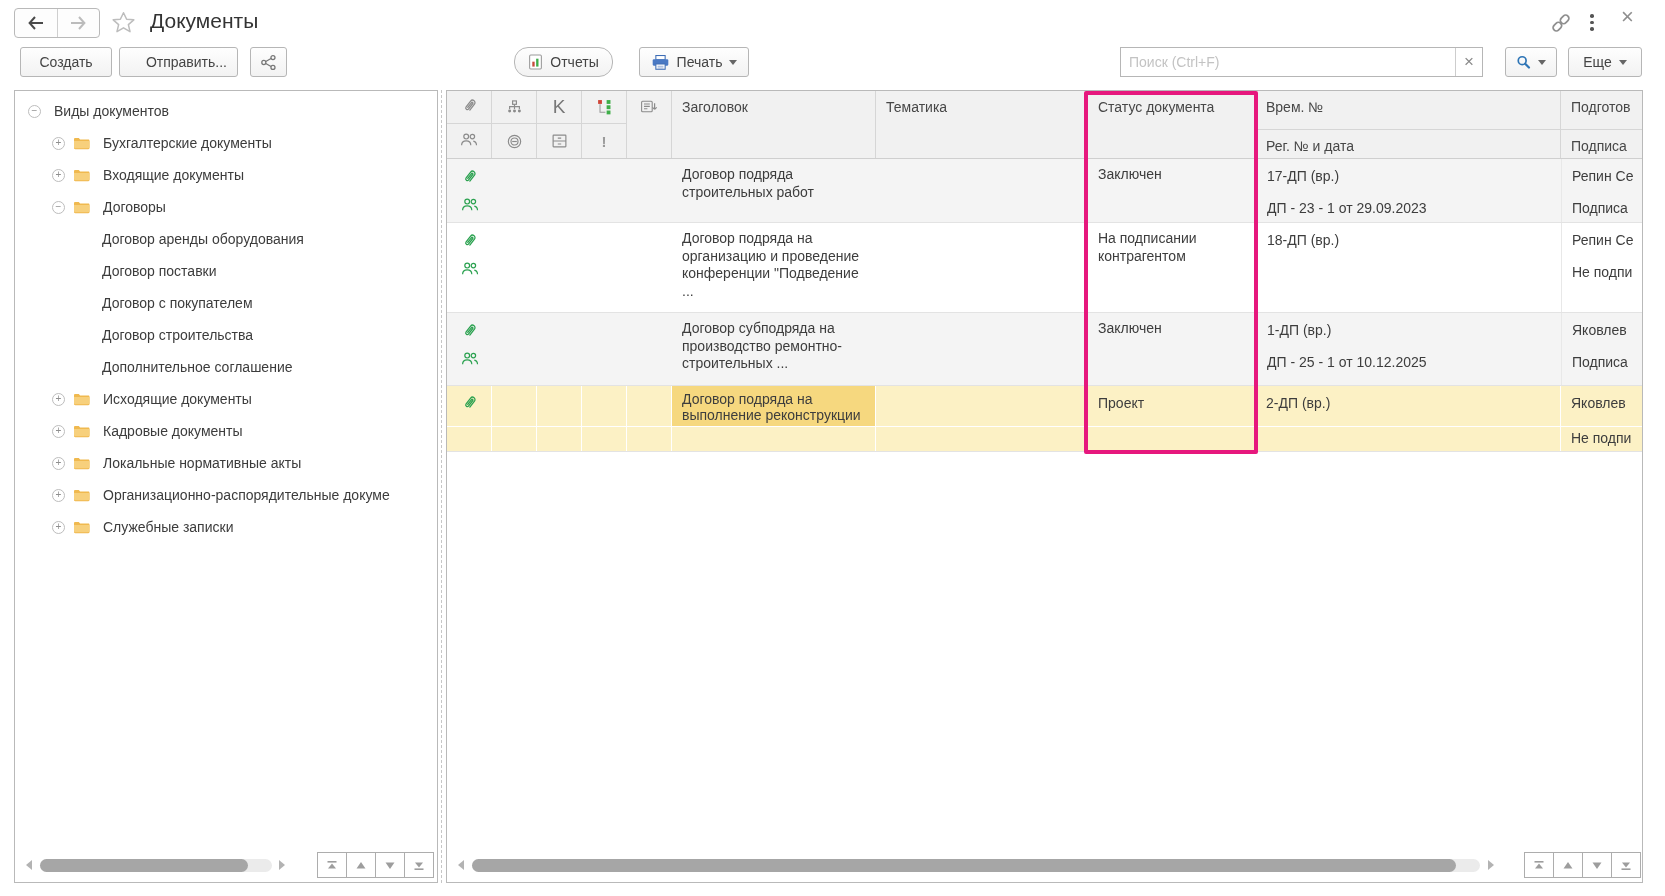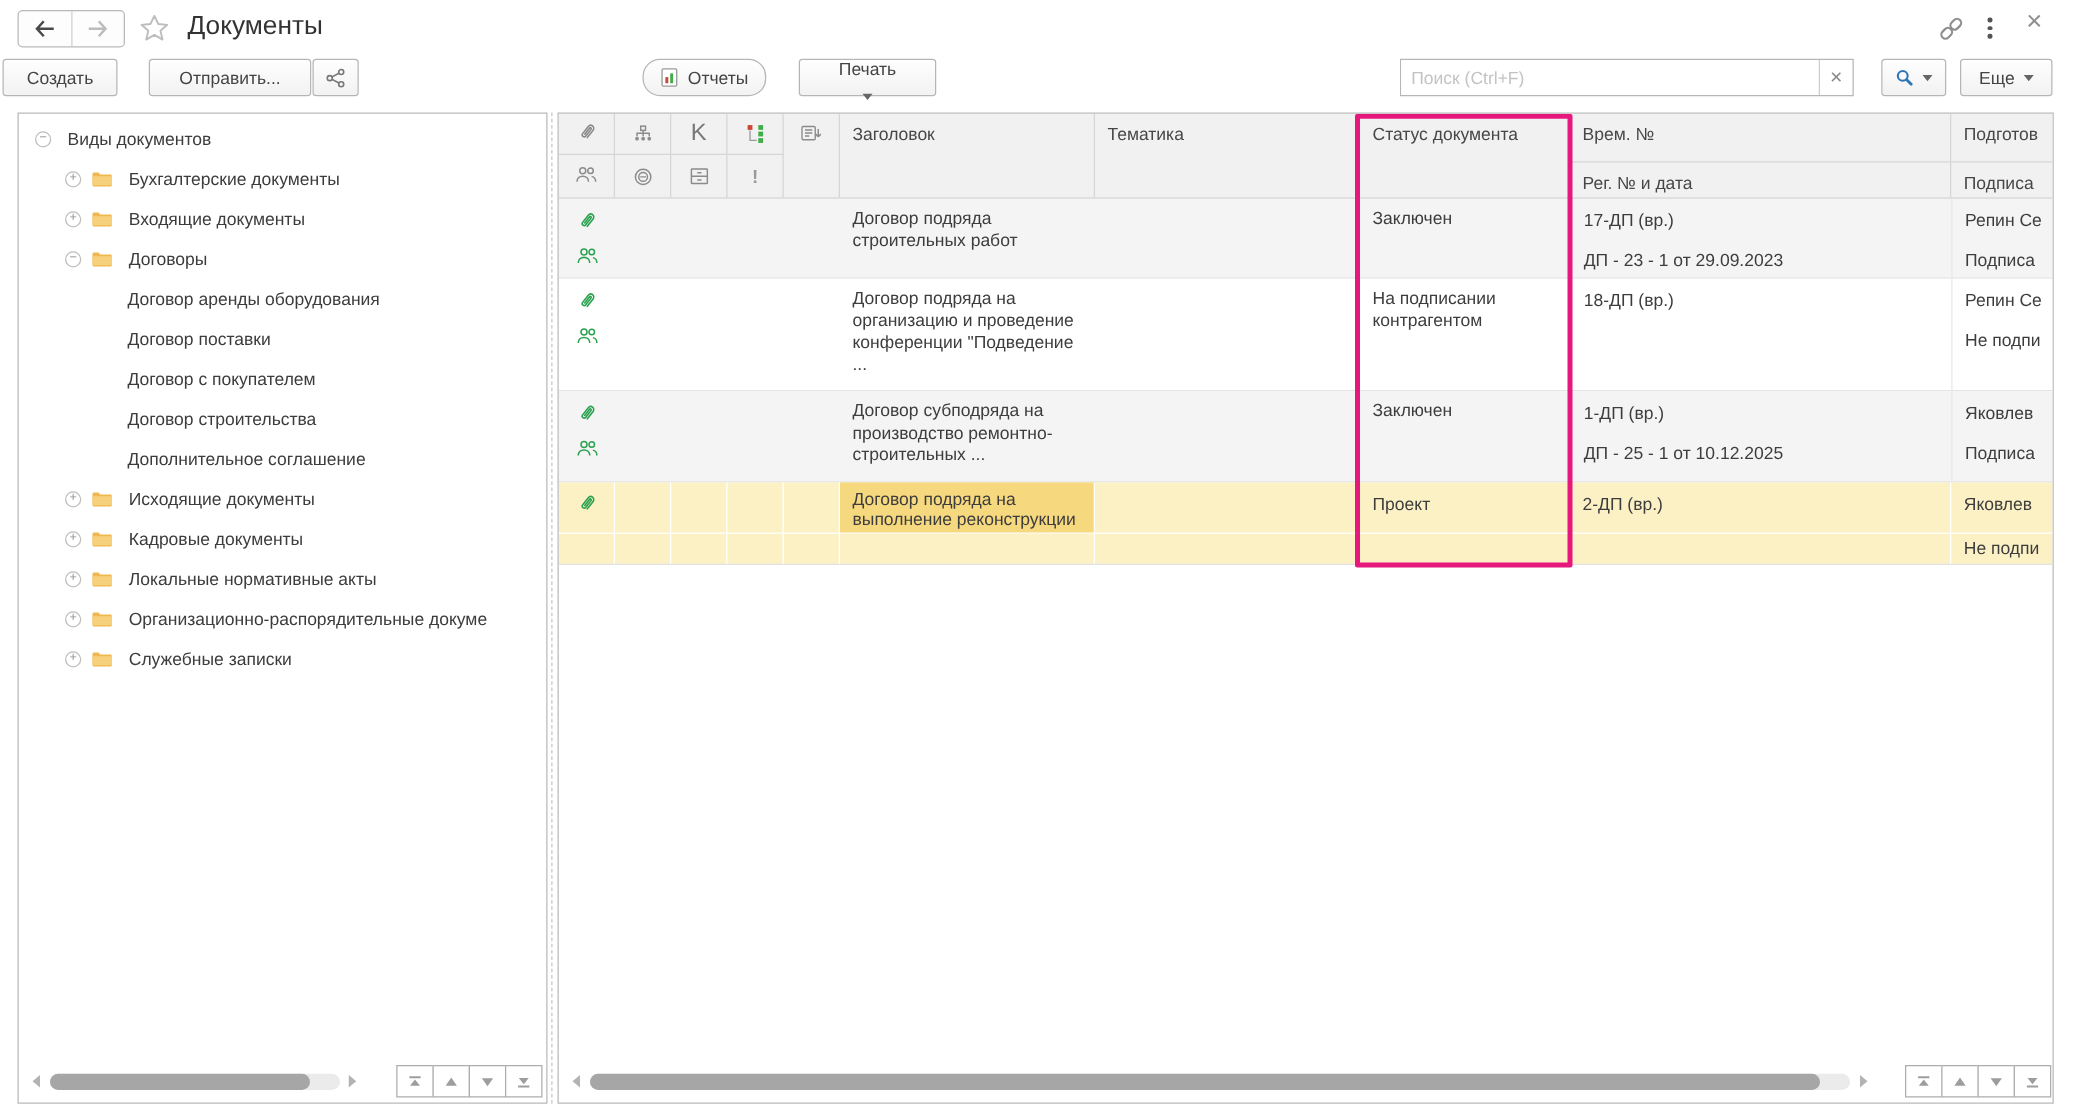--- a/index.html
+++ b/index.html
@@ -123,43 +123,43 @@
         </g>
       </svg>
   </span>
   <span class="kebab">
       <i></i>
       <i></i>
       <i></i>
     </span>
   <span class="closex">×</span>
 
-  <div class="btn" style="left:2px;width:92px;text-align:right;">
+  <div class="btn" style="left:20px;width:92px;text-align:right;">
     <span>Создать</span>
   </div>
-  <div class="btn" style="left:119px;width:130px;">
+  <div class="btn" style="left:119px;width:119px;justify-content:flex-end;">
     <span>Отправить...</span>
   </div>
   <div class="btn" style="left:250px;width:37px;padding:0;">
     <svg width="17" height="17" viewBox="0 0 16 16" fill="none" stroke="#777" stroke-width="1.2">
         <circle cx="12.2" cy="3.4" r="1.9"></circle>
         <circle cx="3.6" cy="8" r="1.9"></circle>
         <circle cx="12.2" cy="12.6" r="1.9"></circle>
         <path d="M5.4 7.1l5-2.8M5.4 8.9l5 2.8"></path>
       </svg>
   </div>
   <div class="btn" style="left:514px;width:99px;border-radius:14px;">
     <svg width="15" height="16" viewBox="0 0 14 15">
         <rect x="1.5" y="1" width="11" height="13" rx="1" fill="#fff" stroke="#9a9a9a"></rect>
         <rect x="4" y="7.2" width="2.2" height="4.6" fill="#c54a3b"></rect>
         <rect x="7.6" y="4.4" width="2.2" height="7.4" fill="#3fae49"></rect>
       </svg>
     <span>Отчеты</span>
   </div>
-  <div class="btn" style="left:639px;width:110px;flex-direction:column;">
+  <div class="btn" style="left:639px;width:110px;">
     <svg width="19" height="17" viewBox="0 0 18 16">
         <rect x="4.6" y="1.4" width="8.8" height="4" fill="#fff" stroke="#3e6db5"></rect>
         <rect x="1.6" y="5" width="14.8" height="6" rx="1" fill="#4a79c4"></rect>
         <rect x="4.6" y="9.4" width="8.8" height="5" fill="#fff" stroke="#3e6db5"></rect>
         <path d="M6.2 11.6h5.6M6.2 13.2h5.6" stroke="#9ab0d6"></path>
       </svg>
     <span>Печать</span>
     <span class="car"></span>
   </div>
   <div class="searchwrap">

